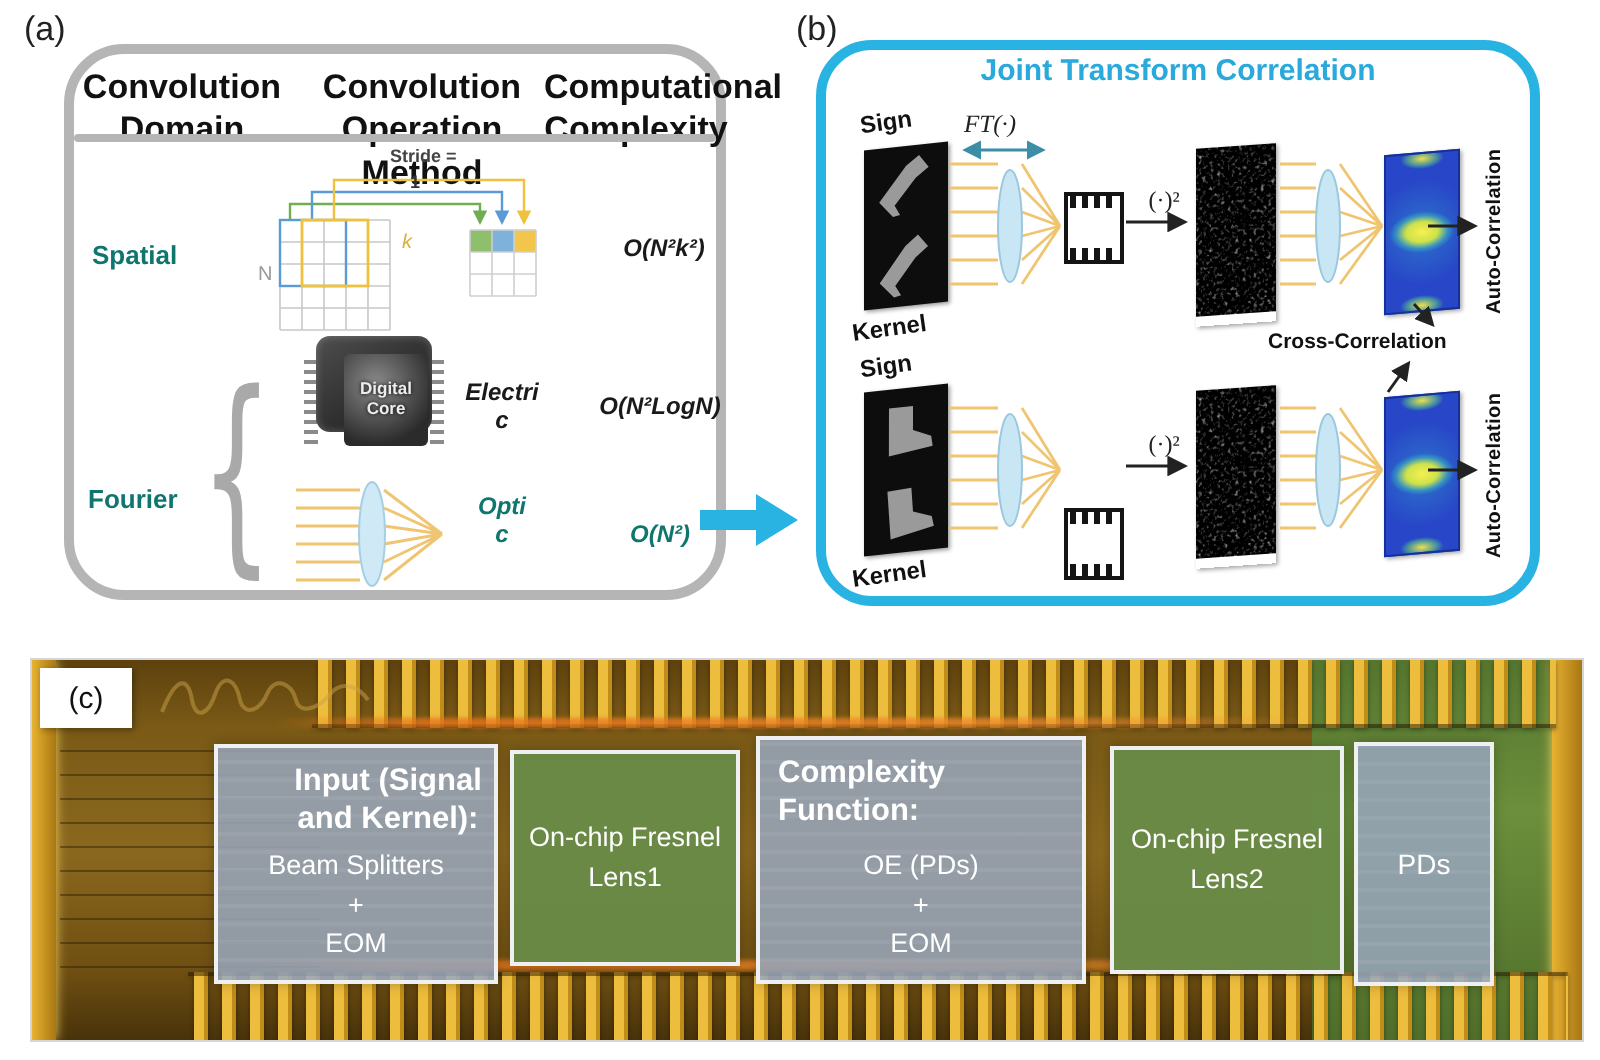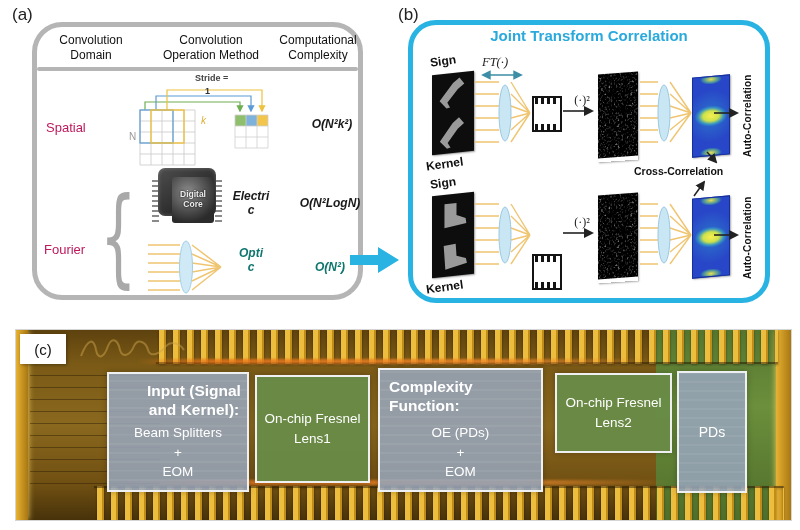--- a/index.html
+++ b/index.html
@@ -6,23 +6,23 @@
   html,body { background:#fff; }
   #canvas {
     position:relative; width:800px; height:530px; background:#fff;
     font-family:"Liberation Sans", sans-serif; color:#1a1a1a; overflow:hidden;
   }
   .abs { position:absolute; }
   .panel-label { font-size:17px; color:#222; }
 
   
   .box-a { border:5px solid #b5b5b5; border-radius:30px; background:#fff; }
-  .hdr { font-weight:normal; font-size:12px; line-height:1.25; text-align:center; color:#111; }
+  .hdr { font-weight:bold; font-size:17px; line-height:1.25; text-align:center; color:#111; }
   .sep-a { background:#b5b5b5; border-radius:2px; }
-  .rowlab { font-weight:normal; font-size:13px; color:#be185d; }
+  .rowlab { font-weight:bold; font-size:13px; color:#0f766e; }
   .cx { font-style:italic; font-weight:bold; font-size:12px; text-align:center; }
   .cx.cyan, .method.cyan { color:#0f766e; }
   .method { font-style:italic; font-weight:bold; font-size:12px; text-align:center;
             word-break:break-all; line-height:1.15; }
   .brace { font-family:"DejaVu Sans", sans-serif; font-size:96px; line-height:100px;
            color:#a9a9a9; transform:scaleX(.6) scaleY(1.12); transform-origin:left top; }
   .chip { width:70px; height:64px; }
   .chip .pins { position:absolute; top:10px; width:7px; height:44px;
     background:repeating-linear-gradient(0deg,#8a8a8a 0 2px, rgba(0,0,0,0) 2px 5px); }
   .chip .body { position:absolute; left:6px; top:0; width:58px; height:48px;
@@ -315,21 +315,21 @@
       <div class="ov-body">On-chip Fresnel Lens1</div>
     </div>
 
     <div class="abs ovbox gray" style="left:362px;top:38px;width:165px;height:124px;display:flex;flex-direction:column;justify-content:space-between">
       <div class="ov-head left">Complexity Function:</div>
       <div class="ov-body">OE (PDs)
 +
 EOM</div>
     </div>
 
-    <div class="abs ovbox green" style="left:539px;top:43px;width:117px;height:80px">
+    <div class="abs ovbox green" style="left:539px;top:43px;width:117px;height:114px">
       <div class="ov-body">On-chip Fresnel Lens2</div>
     </div>
 
     <div class="abs ovbox gray" style="left:661px;top:41px;width:70px;height:122px;display:flex;align-items:center;justify-content:center">
       <div class="ov-body pds-body" style="padding:0">PDs</div>
     </div>
   </div>
 
 </div>
 

